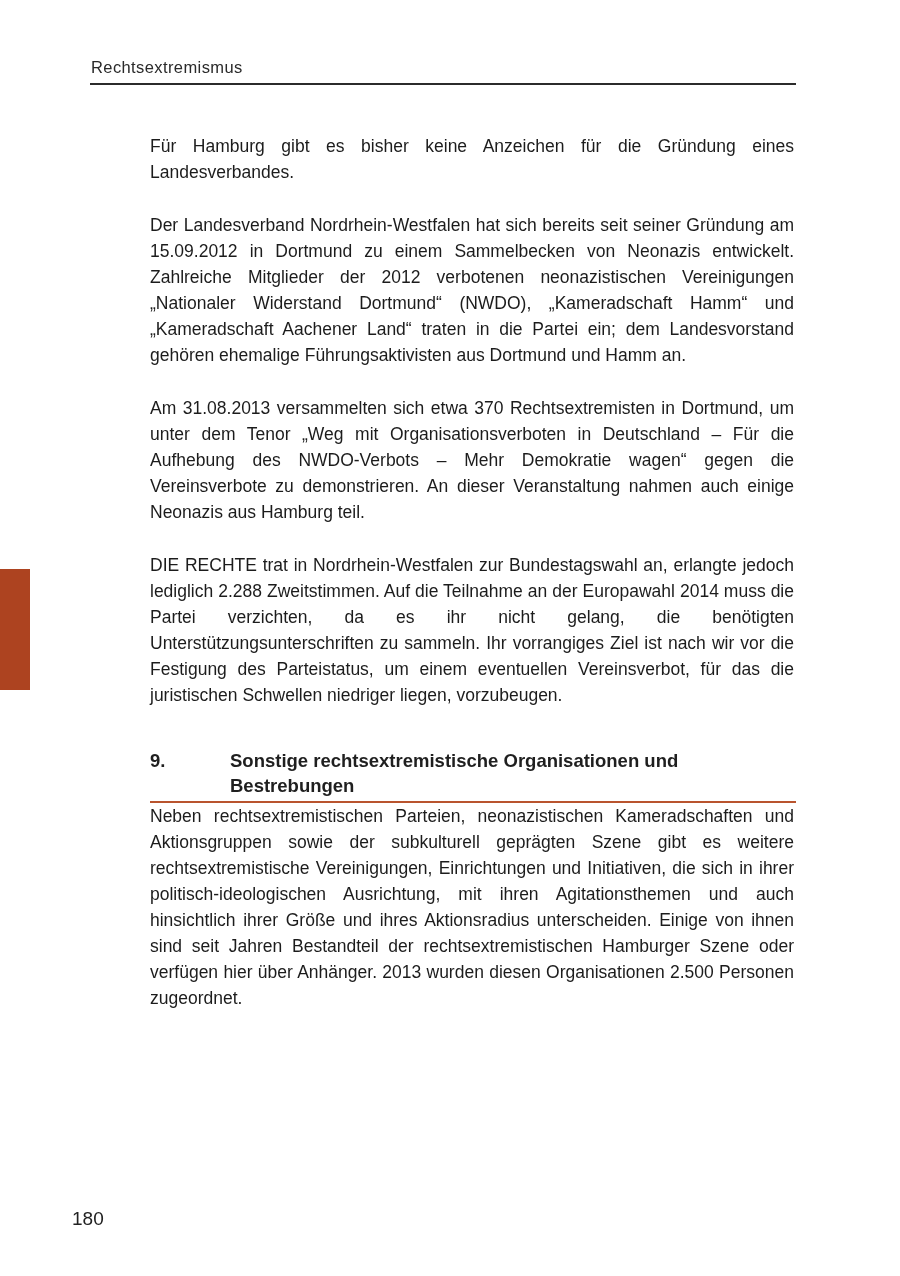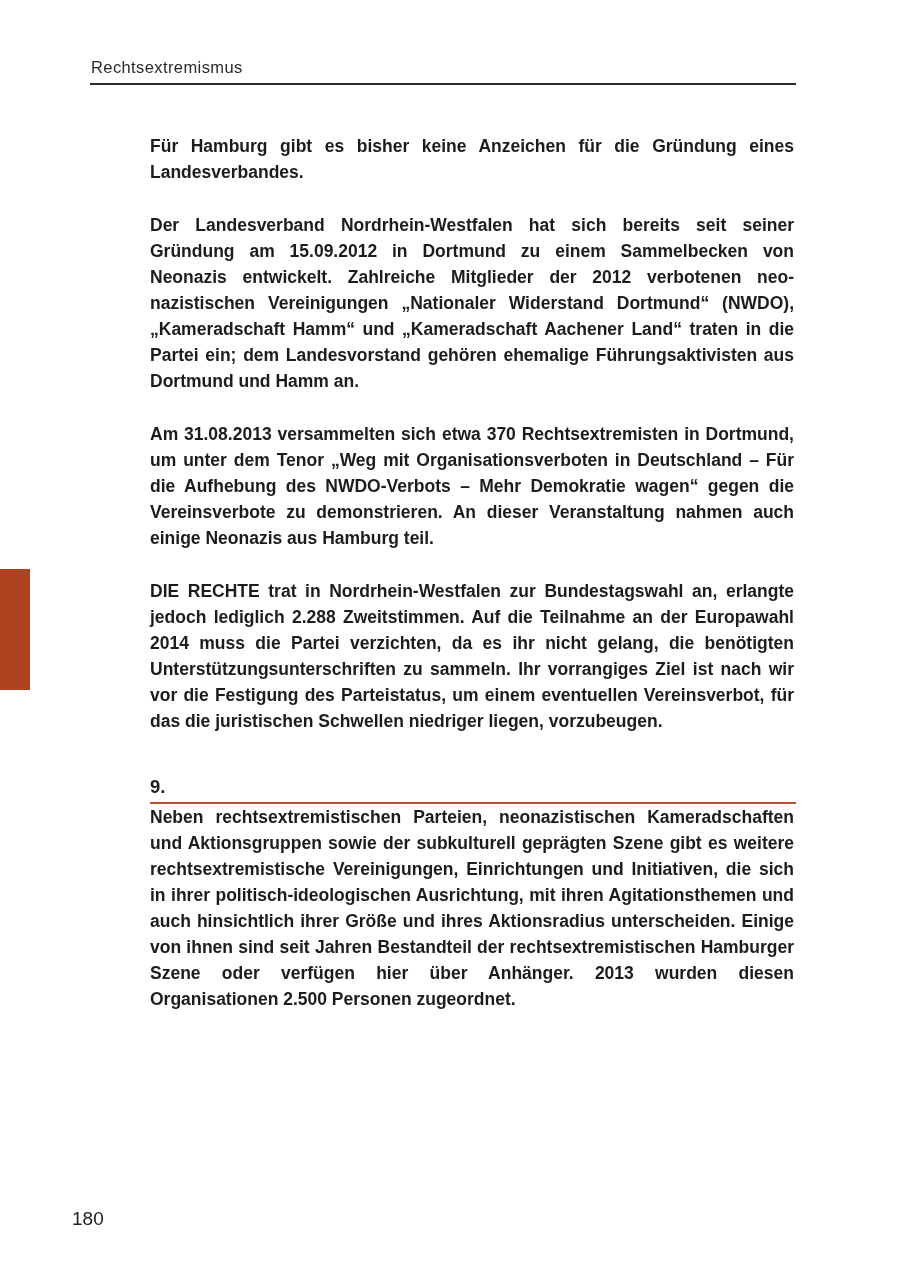--- a/index.html
+++ b/index.html
@@ -52,21 +52,20 @@
     top: 133px;
     width: 656px;
     font-size: 17.5px;
     line-height: 26px;
     text-align: justify;
     -webkit-hyphens: manual;
     hyphens: manual;
   }
   .content p {
     margin: 0 12px 27px 0;
-    font-weight: bold;
   }
   .content p:last-child {
     margin-bottom: 0;
   }
 
   
   .section-heading {
     display: flex;
     margin-top: 40px;
     font-weight: bold;
@@ -114,20 +113,21 @@
   <div class="accent-bar"></div>
 
   <div class="content">
     <p>Für Hamburg gibt es bisher keine Anzeichen für die Gründung eines Landesverbandes.</p>
     <p>Der Landesverband Nordrhein-Westfalen hat sich bereits seit seiner Gründung am 15.09.2012 in Dortmund zu einem Sammelbecken von Neonazis entwickelt. Zahlreiche Mitglieder der 2012 verbotenen neo­nazistischen Vereinigungen „Nationaler Widerstand Dortmund“ (NWDO), „Kameradschaft Hamm“ und „Kameradschaft Aachener Land“ traten in die Partei ein; dem Landesvorstand gehören ehemalige Führungsaktivisten aus Dortmund und Hamm an.</p>
     <p>Am 31.08.2013 versammelten sich etwa 370 Rechtsextremisten in Dortmund, um unter dem Tenor „Weg mit Organisationsverboten in Deutschland – Für die Aufhebung des NWDO-Verbots – Mehr Demo­kratie wagen“ gegen die Vereinsverbote zu demonstrieren. An dieser Veranstaltung nahmen auch einige Neonazis aus Hamburg teil.</p>
     <p>DIE RECHTE trat in Nordrhein-Westfalen zur Bundestagswahl an, erlangte jedoch lediglich 2.288 Zweitstimmen. Auf die Teilnahme an der Europawahl 2014 muss die Partei verzichten, da es ihr nicht gelang, die benötigten Unterstützungsunterschriften zu sammeln. Ihr vorrangi­ges Ziel ist nach wir vor die Festigung des Parteistatus, um einem eventuellen Vereinsverbot, für das die juristischen Schwellen niedriger liegen, vorzubeugen.</p>
 
     <div class="section-heading">
       <span class="h-num">9.</span>
+      <span class="h-title">Sonstige rechtsextremistische Organisationen und Bestrebungen</span>
     </div>
     <div class="heading-rule"></div>
 
     <p class="after-heading">Neben rechtsextremistischen Parteien, neonazistischen Kameradschaf­ten und Aktionsgruppen sowie der subkulturell geprägten Szene gibt es weitere rechtsextremistische Vereinigungen, Einrichtungen und Ini­tiativen, die sich in ihrer politisch-ideologischen Ausrichtung, mit ihren Agitationsthemen und auch hinsichtlich ihrer Größe und ihres Aktions­radius unterscheiden. Einige von ihnen sind seit Jahren Bestandteil der rechtsextremistischen Hamburger Szene oder verfügen hier über Anhänger. 2013 wurden diesen Organisationen 2.500 Personen zuge­ordnet.</p>
   </div>
 
   <div class="page-number">180</div>
 
 </div>
 

